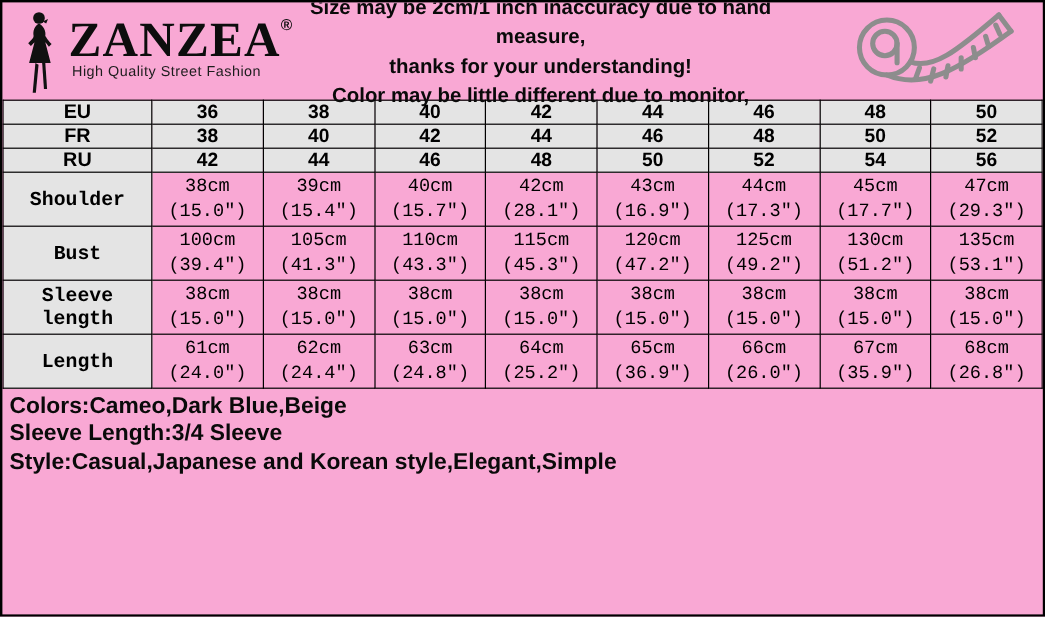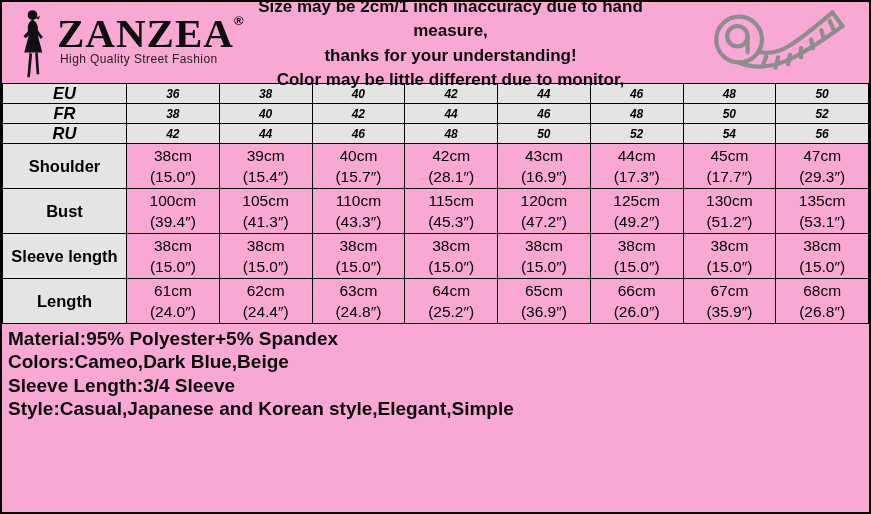--- a/index.html
+++ b/index.html
@@ -28,26 +28,26 @@
   .tape-wrap { width:192px; display:flex; justify-content:center; align-items:center; }
   .tape { width:170px; height:78px; }
   
   .size-table { width:100%; border-collapse:collapse; table-layout:fixed; }
   .size-table col.c0 { width:124px; }
   .size-table th, .size-table td {
     border:1px solid #000; text-align:center; vertical-align:middle; padding:0;
   }
   .shaded { background:#e4e4e4; }
   .r-head { height:37px; }
-  .r-size { height:15px;font-style:italic; }
-  .r-measure { height:45px; }
+  .r-size { height:15px; }
+  .r-measure { height:45px;font-family:Liberation Mono, monospace; }
   .corner div { font-size:16.5px; font-weight:bold; line-height:18px; }
   .size-head { font-size:17px; font-weight:bold; }
   .row-label { font-size:16.5px; font-weight:bold; background:#e4e4e4; }
-  .size-val { font-size:12px; font-weight:bold; }
+  .size-val { font-size:16px; font-weight:bold; }
   .measure div { font-size:15.5px; font-weight:400; line-height:21px; }
   
   .details { padding:3px 6px 0 6px; }
   .details p { font-size:19px; font-weight:600; line-height:23.4px; color:#0a0a0a; }
 </style>
 </head>
 <body>
 
 <div class="page">
 
@@ -285,19 +285,18 @@
           </td>
       <td class="measure">
             <div>68cm</div>
             <div>(26.8″)</div>
           </td>
     </tr>
   </tbody>
     </table>
 
   <div class="details">
-    <p>Material:95% Polyester+5% Spandex</p>
     <p>Colors:Cameo,Dark Blue,Beige</p>
     <p>Sleeve Length:3/4 Sleeve</p>
     <p>Style:Casual,Japanese and Korean style,Elegant,Simple</p>
   </div>
 
 </div>
 
 </body></html>

